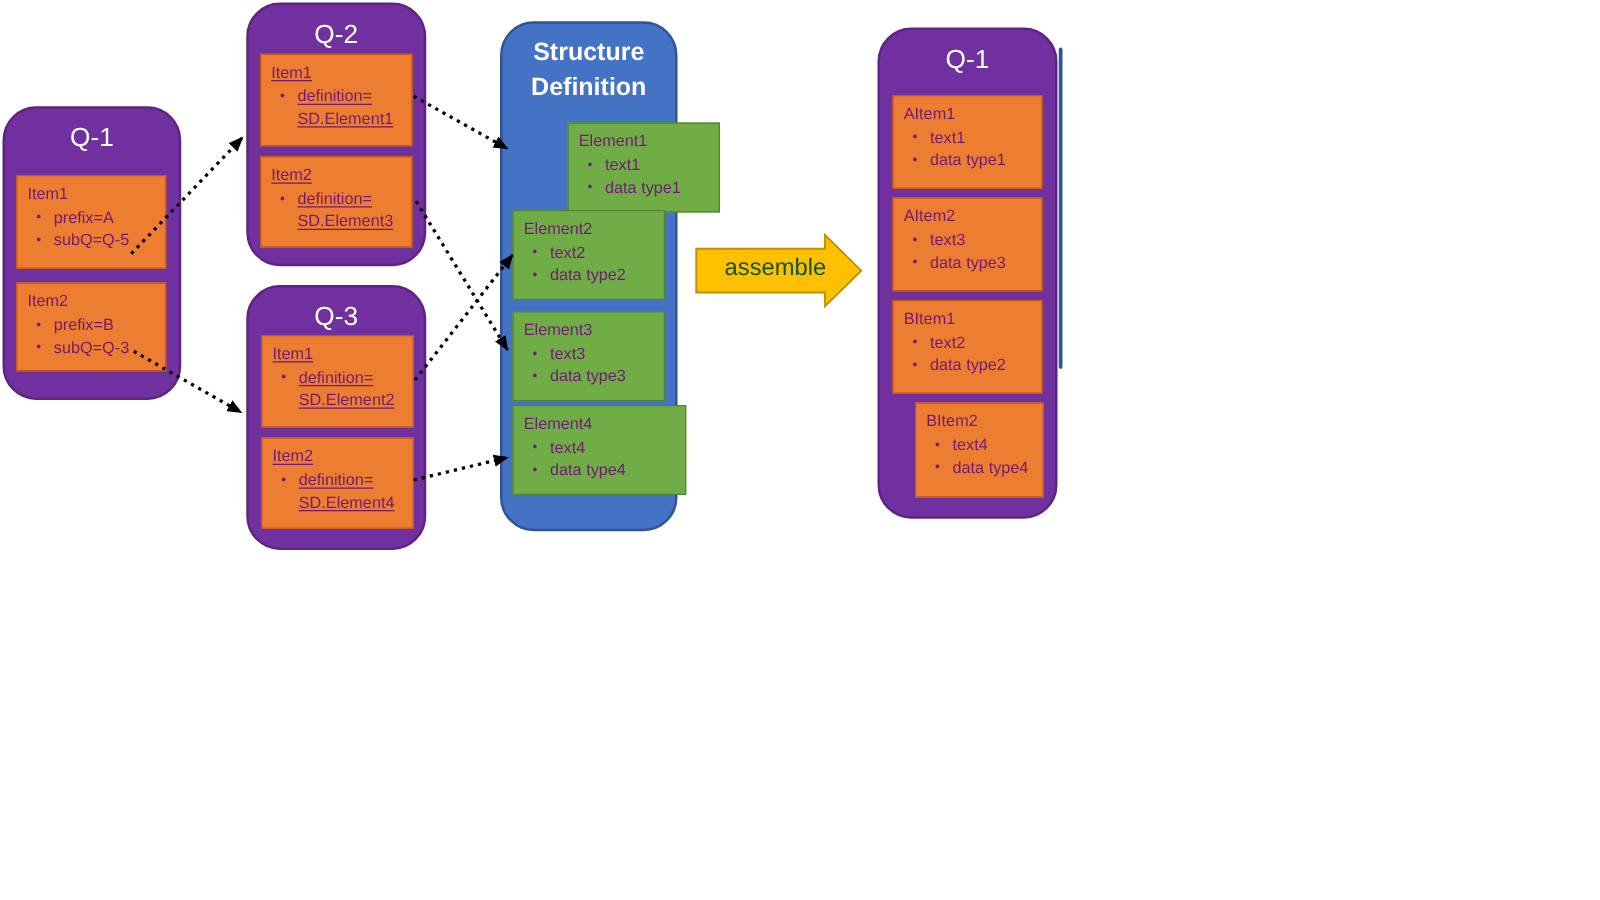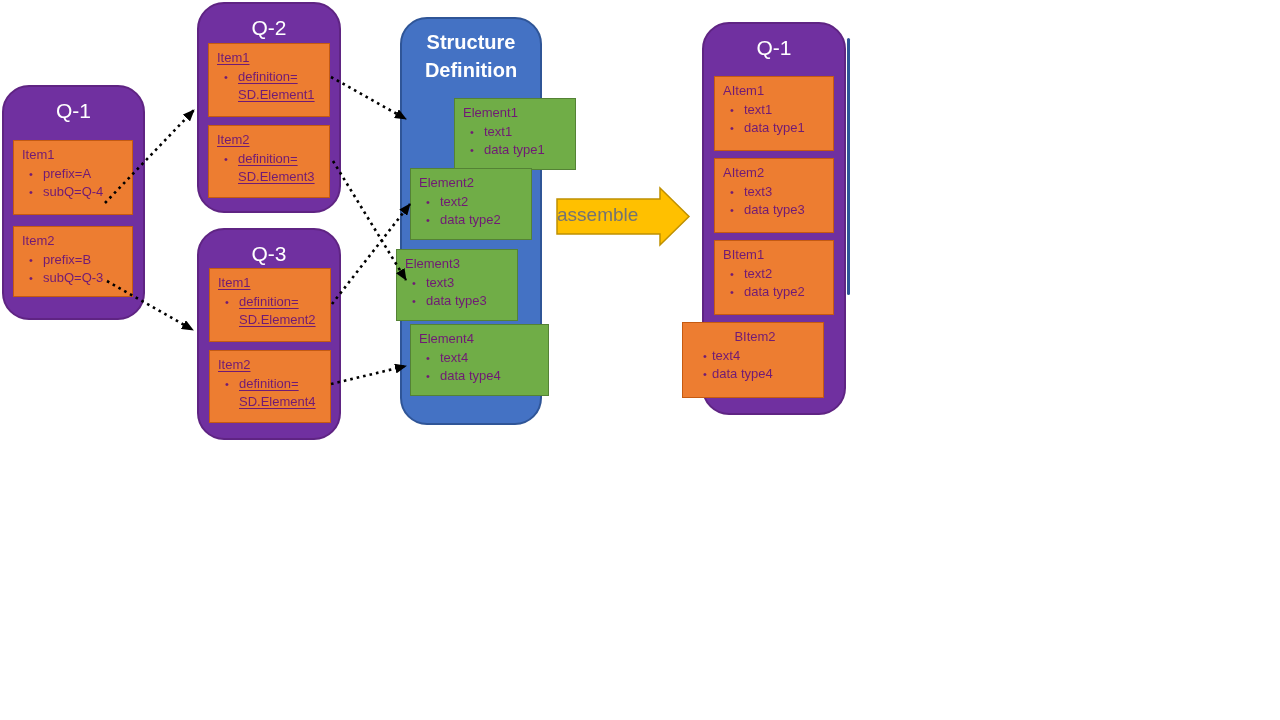--- a/index.html
+++ b/index.html
@@ -30,21 +30,21 @@
   .itembox.green{background:#70AD47;border-color:#548235;}
   .bul{display:flex;padding-left:7px;}
   .bul .dot{flex:0 0 14px;font-size:11px;}
   .cont{padding-left:21px;}
   .links .txt, .links .hdr{text-decoration:underline;text-underline-offset:2px;}
 
   #overlay{position:absolute;left:0;top:0;pointer-events:none;}
 
   #assemble-label{
     position:absolute;left:557px;top:204px;width:104px;
-    text-align:left;color:#737373;font-size:19px;
+    text-align:right;color:#14532d;font-size:19px;
   }
   #blue-sliver{
     position:absolute;left:847px;top:38px;width:3px;height:257px;
     background:#2F5597;border-radius:2px;
   }
 </style>
 </head>
 <body>
 
 <div id="stage">
@@ -53,21 +53,21 @@
     <div class="panel-title">Q-1</div>
   </div>
   <div class="itembox" style="left:13px;top:140px;width:120px;height:75px;">
     <div class="hdr">Item1</div>
     <div class="bul">
         <span class="dot">•</span>
         <span class="txt">prefix=A</span>
       </div>
     <div class="bul">
         <span class="dot">•</span>
-        <span class="txt">subQ=Q-4</span>
+        <span class="txt">subQ=Q-5</span>
       </div>
   </div>
   <div class="itembox" style="left:13px;top:226px;width:120px;height:71px;">
     <div class="hdr">Item2</div>
     <div class="bul">
         <span class="dot">•</span>
         <span class="txt">prefix=B</span>
       </div>
     <div class="bul">
         <span class="dot">•</span>
@@ -133,21 +133,21 @@
     <div class="hdr">Element2</div>
     <div class="bul">
         <span class="dot">•</span>
         <span class="txt">text2</span>
       </div>
     <div class="bul">
         <span class="dot">•</span>
         <span class="txt">data type2</span>
       </div>
   </div>
-  <div class="itembox green" style="left:396px;top:249px;width:122px;height:72px;">
+  <div class="itembox green" style="left:410px;top:249px;width:122px;height:72px;">
     <div class="hdr">Element3</div>
     <div class="bul">
         <span class="dot">•</span>
         <span class="txt">text3</span>
       </div>
     <div class="bul">
         <span class="dot">•</span>
         <span class="txt">data type3</span>
       </div>
   </div>
@@ -192,21 +192,21 @@
     <div class="hdr">BItem1</div>
     <div class="bul">
         <span class="dot">•</span>
         <span class="txt">text2</span>
       </div>
     <div class="bul">
         <span class="dot">•</span>
         <span class="txt">data type2</span>
       </div>
   </div>
-  <div class="itembox" style="left:682px;top:322px;width:142px;height:76px;text-align:center;">
+  <div class="itembox" style="left:732px;top:322px;width:103px;height:76px;">
     <div class="hdr">BItem2</div>
     <div class="bul">
         <span class="dot">•</span>
         <span class="txt">text4</span>
       </div>
     <div class="bul">
         <span class="dot">•</span>
         <span class="txt">data type4</span>
       </div>
   </div>

